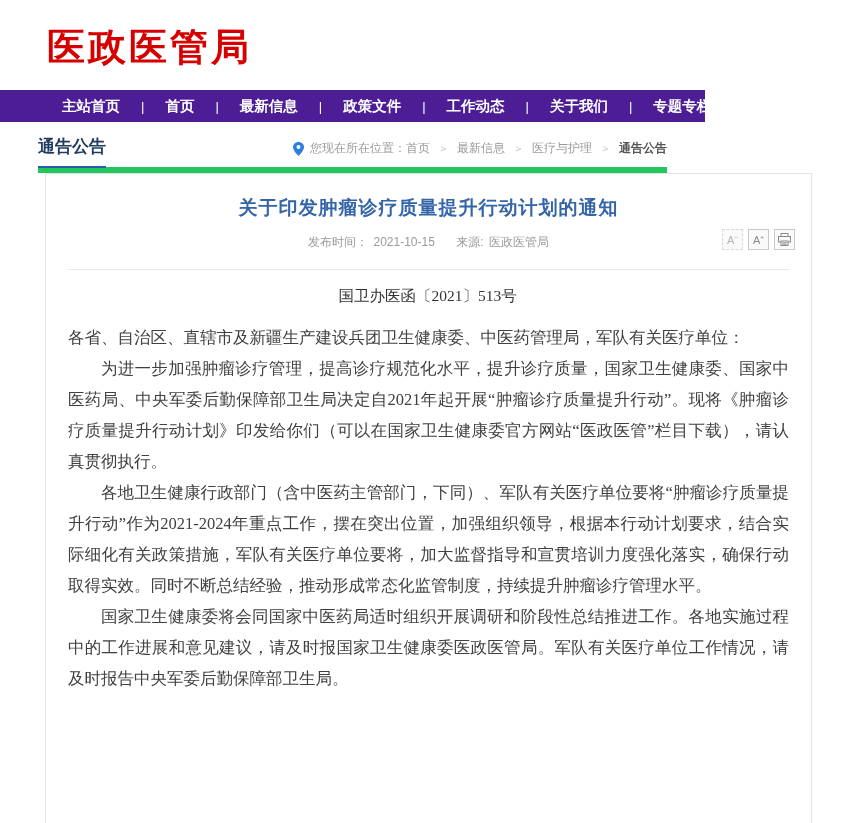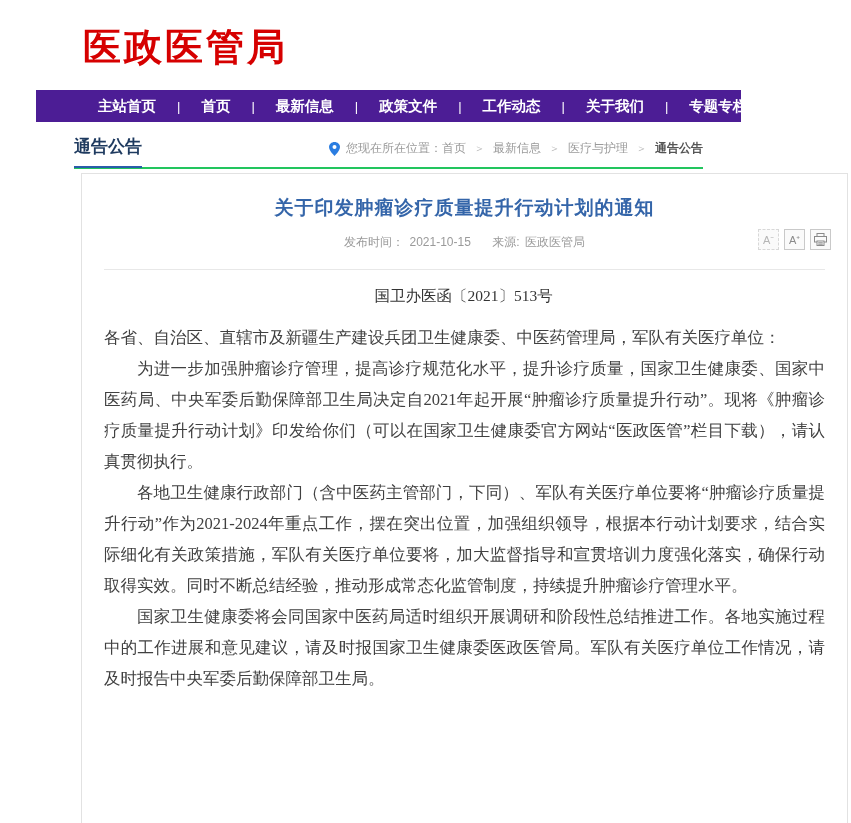--- a/index.html
+++ b/index.html
@@ -1,33 +1,33 @@
 <!DOCTYPE html>
 <html><head>
 <meta charset="utf-8">
 <style>
   * { margin:0; padding:0; box-sizing:border-box; }
   html,body { width:851px; height:823px; background:#fff; overflow:hidden;
               font-family:"Liberation Sans", sans-serif; }
-  .page { position:relative; width:705px; height:823px;margin-left:36px; }
+  .page { position:relative; width:705px; height:823px; }
 
   
   .header { position:relative; height:90px; background:#fff; }
   .logo { position:absolute; left:47px; top:22px; font-size:38px; font-weight:bold;
           color:#d60000; letter-spacing:3px; cursor:pointer; }
 
   
   .navbar { height:32px; background:#4c1d95; display:flex; align-items:center;
             padding-left:62px; }
   .nav-item { color:#fff; font-size:14.5px; font-weight:bold; cursor:pointer; white-space:nowrap; }
   .nav-sep { color:#ffffff; font-size:13px; margin:0 21px; font-weight:normal; }
 
   
   .section-row { margin:13px 38px 0 38px; display:flex; justify-content:space-between;
-                 align-items:flex-end; border-bottom:2px solid #22c55e; }
+                 align-items:flex-end; border-bottom:6px solid #22c55e; }
   .section-title { font-size:17px; font-weight:bold; color:#1e3a5f;
                    padding-bottom:8px; border-bottom:2px solid #2a5caa; margin-bottom:-1px; }
   .breadcrumb { display:flex; align-items:center; font-size:12px; color:#9a9a9a;
                 padding-bottom:10px; }
   .pin { margin-right:6px; display:inline-flex; }
   .crumb { color:#9a9a9a; cursor:pointer; }
   .crumb-sep { margin:0 8px; color:#b5b5b5; font-size:11px; }
   .crumb.current { color:#555; font-weight:bold; cursor:default; }
 
   

